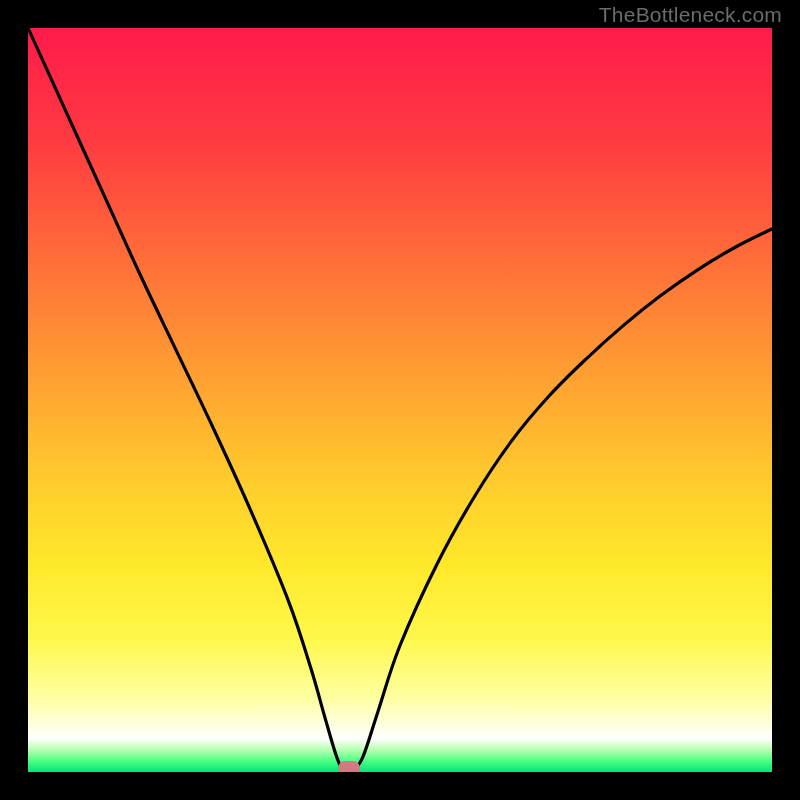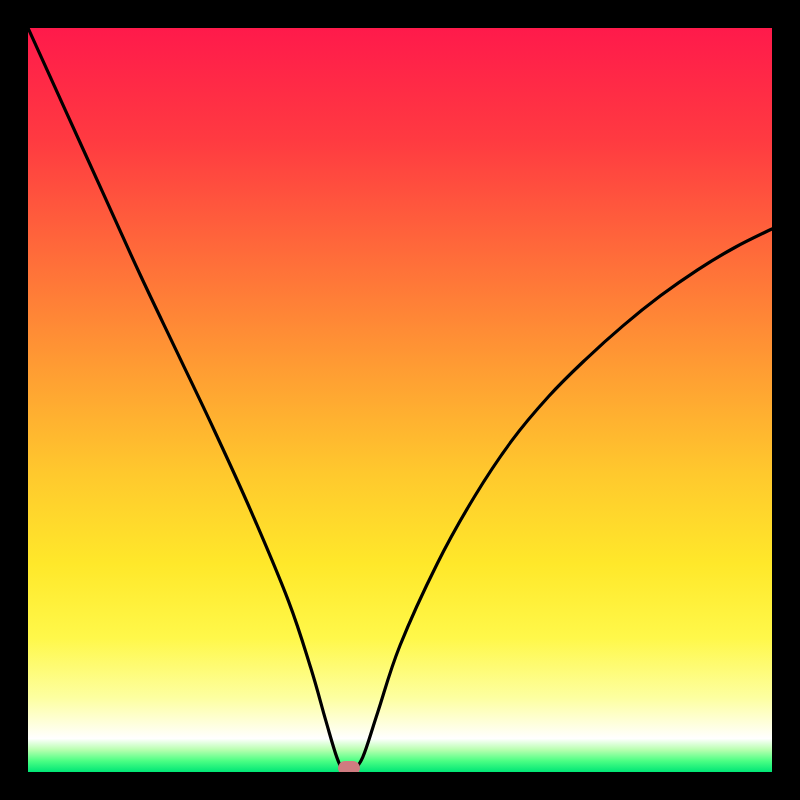--- a/index.html
+++ b/index.html
@@ -46,20 +46,21 @@
     height: 14px;
     border-radius: 7px;
     z-index: 3;
     transform: translate(-50%, -50%);
   }
 </style>
 </head>
 <body>
 
 <div class="frame">
+  <div class="watermark">TheBottleneck.com</div>
   <div class="plot-area">
     <svg id="chart-svg" viewBox="0 0 744 744" preserveAspectRatio="none">
       <defs>
         <linearGradient id="bg-grad" x1="0" y1="0" x2="0" y2="1">
             <stop offset="0%" stop-color="#ff1a4b"></stop>
             <stop offset="15%" stop-color="#ff3a41"></stop>
             <stop offset="30%" stop-color="#ff6a3a"></stop>
             <stop offset="45%" stop-color="#ff9a33"></stop>
             <stop offset="60%" stop-color="#ffc92d"></stop>
             <stop offset="72%" stop-color="#ffe82a"></stop>

